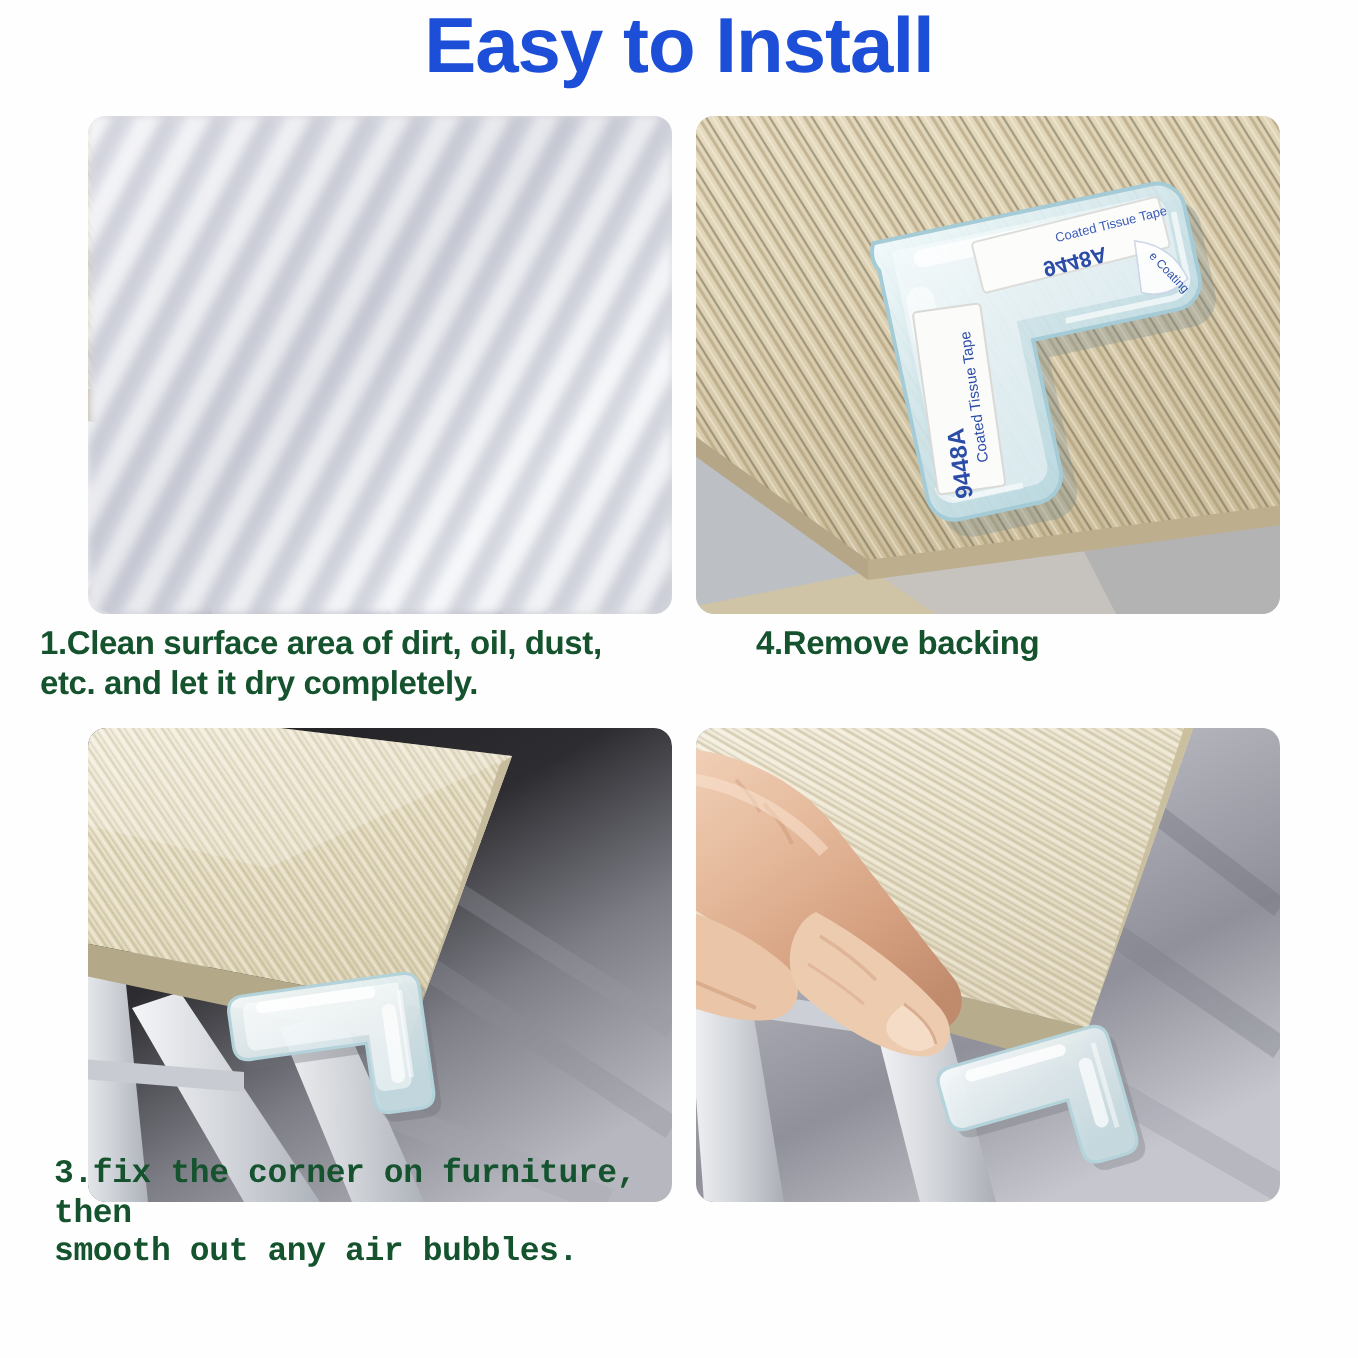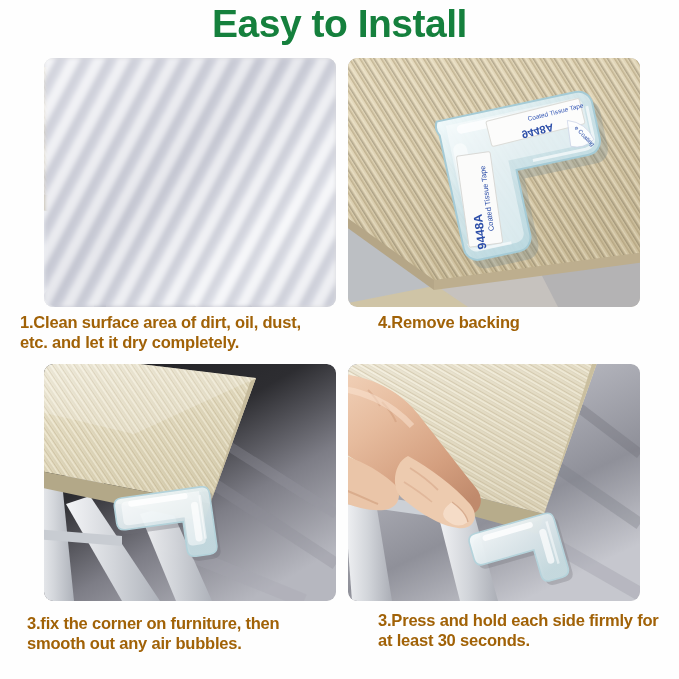--- a/index.html
+++ b/index.html
@@ -26,21 +26,21 @@
   
   .title {
     position: absolute;
     left: 0;
     top: 2px;
     width: 679px;
     text-align: center;
     font-size: 39px;
     font-weight: bold;
     letter-spacing: -0.5px;
-    color: #15803d;
+    color: #1d4ed8;
     line-height: 44px;
   }
 
   
   .panel {
     position: absolute;
     border-radius: 9px;
     overflow: hidden;
     background: #d9d9dc;
   }
@@ -54,28 +54,28 @@
     left: 0; top: 0;
     width: 100%;
     height: 100%;
   }
 
   
   .caption {
     position: absolute;
     font-size: 16.5px;
     font-weight: bold;
-    color: #a16207;
+    color: #14532d;
     line-height: 19.5px;
     letter-spacing: -0.2px;
     white-space: pre-line;
   }
   .cap-1 { left: 20px;  top: 313px; width: 330px; }
   .cap-2 { left: 378px; top: 313px; width: 300px; }
-  .cap-3 { left: 27px;  top: 614px; width: 320px; }
+  .cap-3 { left: 27px;  top: 577px; width: 320px; font-family: Liberation Mono, monospace; }
   .cap-4 { left: 378px; top: 611px; width: 300px; }
 
   
   .floor {
     position: absolute;
     left: 0; top: 0;
     width: 100%; height: 100%;
   }
   .floor-light {
     background:
@@ -434,16 +434,14 @@
             <path d="M20,26 q8,8 12,16" stroke="#cf9c7c" stroke-width="1.8" fill="none" opacity="0.45"></path>
             <path d="M62,104 q16,10 28,22" stroke="#cf9c7c" stroke-width="1.8" fill="none" opacity="0.45"></path>
             <path d="M56,118 q16,10 28,20" stroke="#cf9c7c" stroke-width="1.6" fill="none" opacity="0.4"></path>
 
             <path d="M-20,24 C14,24 44,40 64,62" stroke="#fbe6d4" stroke-width="6" fill="none" opacity="0.5"></path>
           </g>
         </g>
       </svg>
     </div>
   </div>
-  <div class="caption cap-4">3.Press and hold each side firmly for
-at least 30 seconds.</div>
 
 </div>
 
 </body></html>

